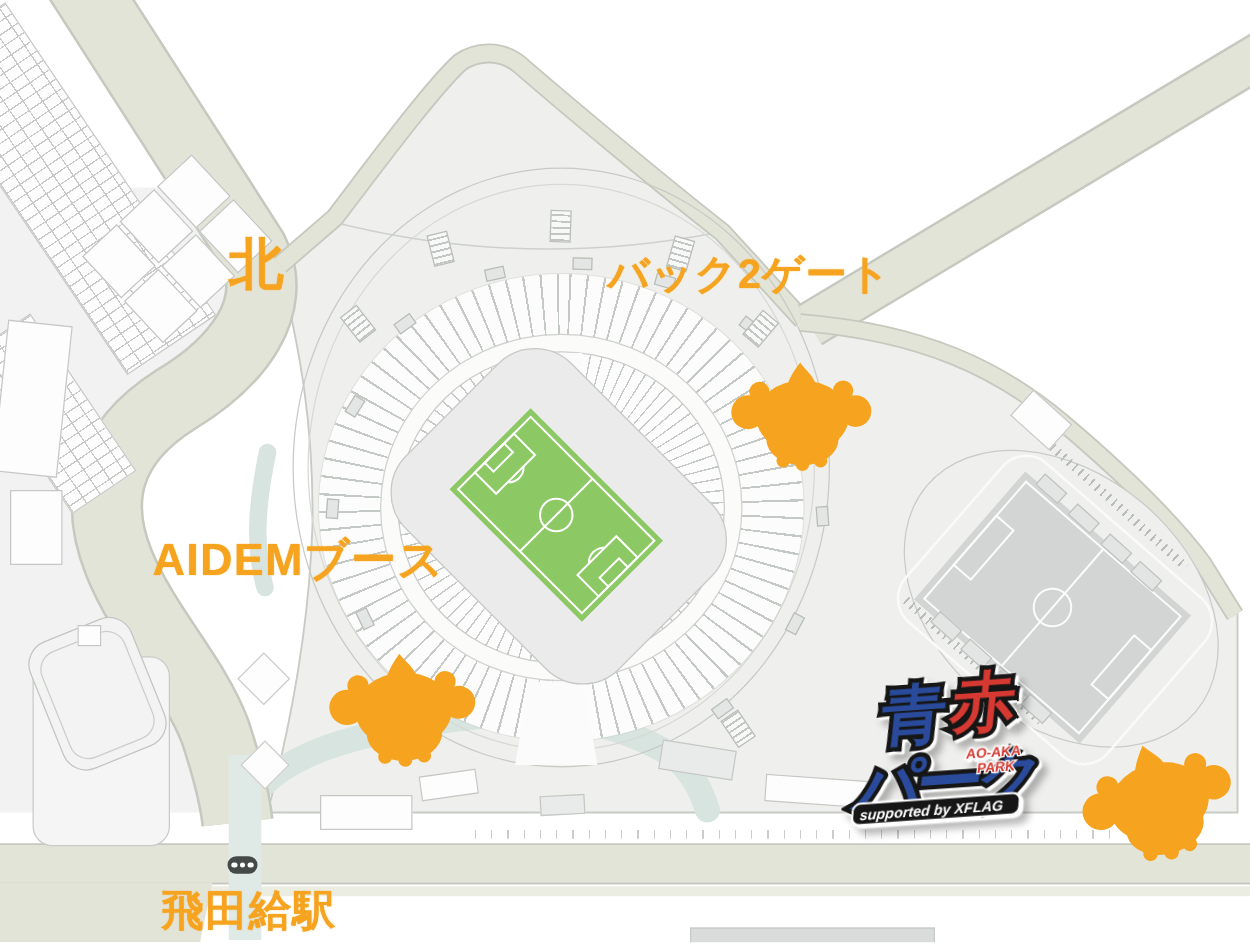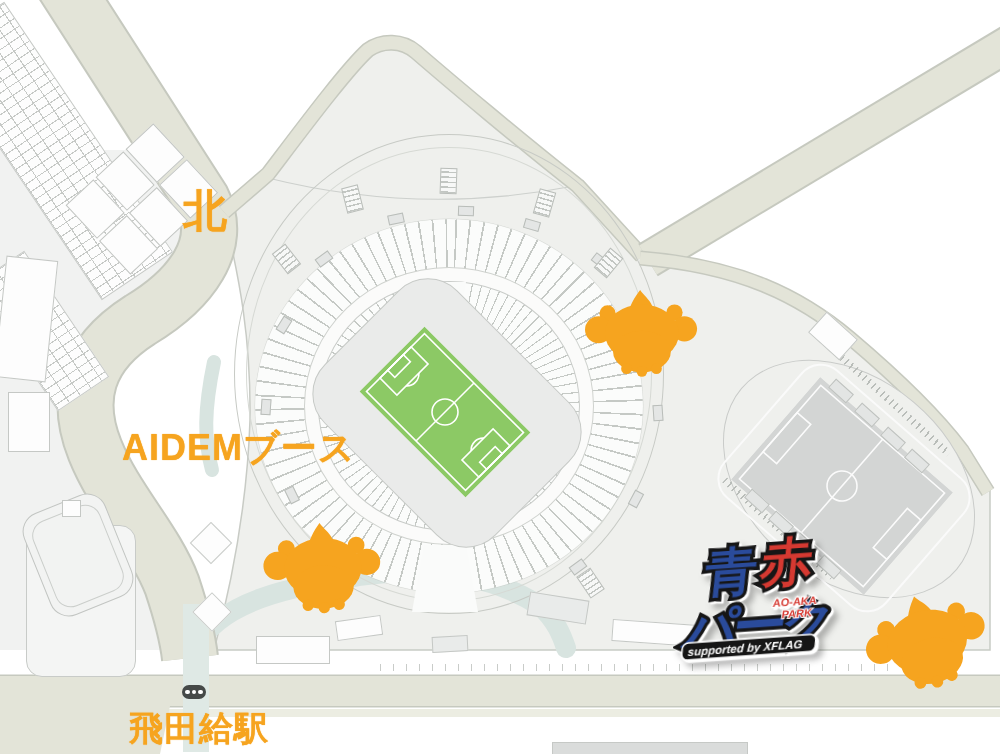--- a/index.html
+++ b/index.html
@@ -205,20 +205,21 @@
     <use href="#mascot"></use>
   </svg>
   <svg class="abs marker" style="left:198px;top:476px;transform:rotate(-2deg);" width="128" height="98" viewBox="-63 -52 126 104" fill="#F6A41F">
     <use href="#mascot"></use>
   </svg>
   <svg class="abs marker" style="left:792px;top:560px;transform:rotate(-14deg);" width="128" height="102" viewBox="-63 -52 126 104" fill="#F6A41F">
     <use href="#mascot"></use>
   </svg>
 
   <div class="abs lbl" style="left:183px;top:182px;font-size:44px;">北</div>
+  <div class="abs lbl" style="left:486px;top:197px;font-size:33px;">バック2ゲート</div>
   <div class="abs lbl" style="left:122px;top:424px;font-size:36px;">AIDEMブース</div>
   <div class="abs lbl" style="left:129px;top:706px;font-size:34px;">飛田給駅</div>
 
   <svg class="abs logo-wrap" style="left:670px;top:532px;transform:rotate(-4deg);" width="176" height="136" viewBox="0 0 176 136">
     <text transform="translate(34,56) skewX(-10)" font-size="52" font-weight="bold" paint-order="stroke" stroke="#161616" stroke-width="7" fill="#2A4B9B">青</text>
     <text transform="translate(90,50) skewX(-10)" font-size="52" font-weight="bold" paint-order="stroke" stroke="#161616" stroke-width="7" fill="#D53931">赤</text>
     <text transform="translate(8,112) skewX(-12)" font-size="54" font-weight="bold" letter-spacing="-6" paint-order="stroke" stroke="#161616" stroke-width="7" fill="#2A4B9B">パーク</text>
     <text transform="translate(102,76) skewX(-10)" font-size="11" font-weight="bold" paint-order="stroke" stroke="#FFFFFF" stroke-width="2" fill="#D53931">AO-AKA</text>
     <text transform="translate(110,88) skewX(-10)" font-size="11" font-weight="bold" paint-order="stroke" stroke="#FFFFFF" stroke-width="2" fill="#D53931">PARK</text>
     <g transform="translate(14,118) skewX(-8)">

